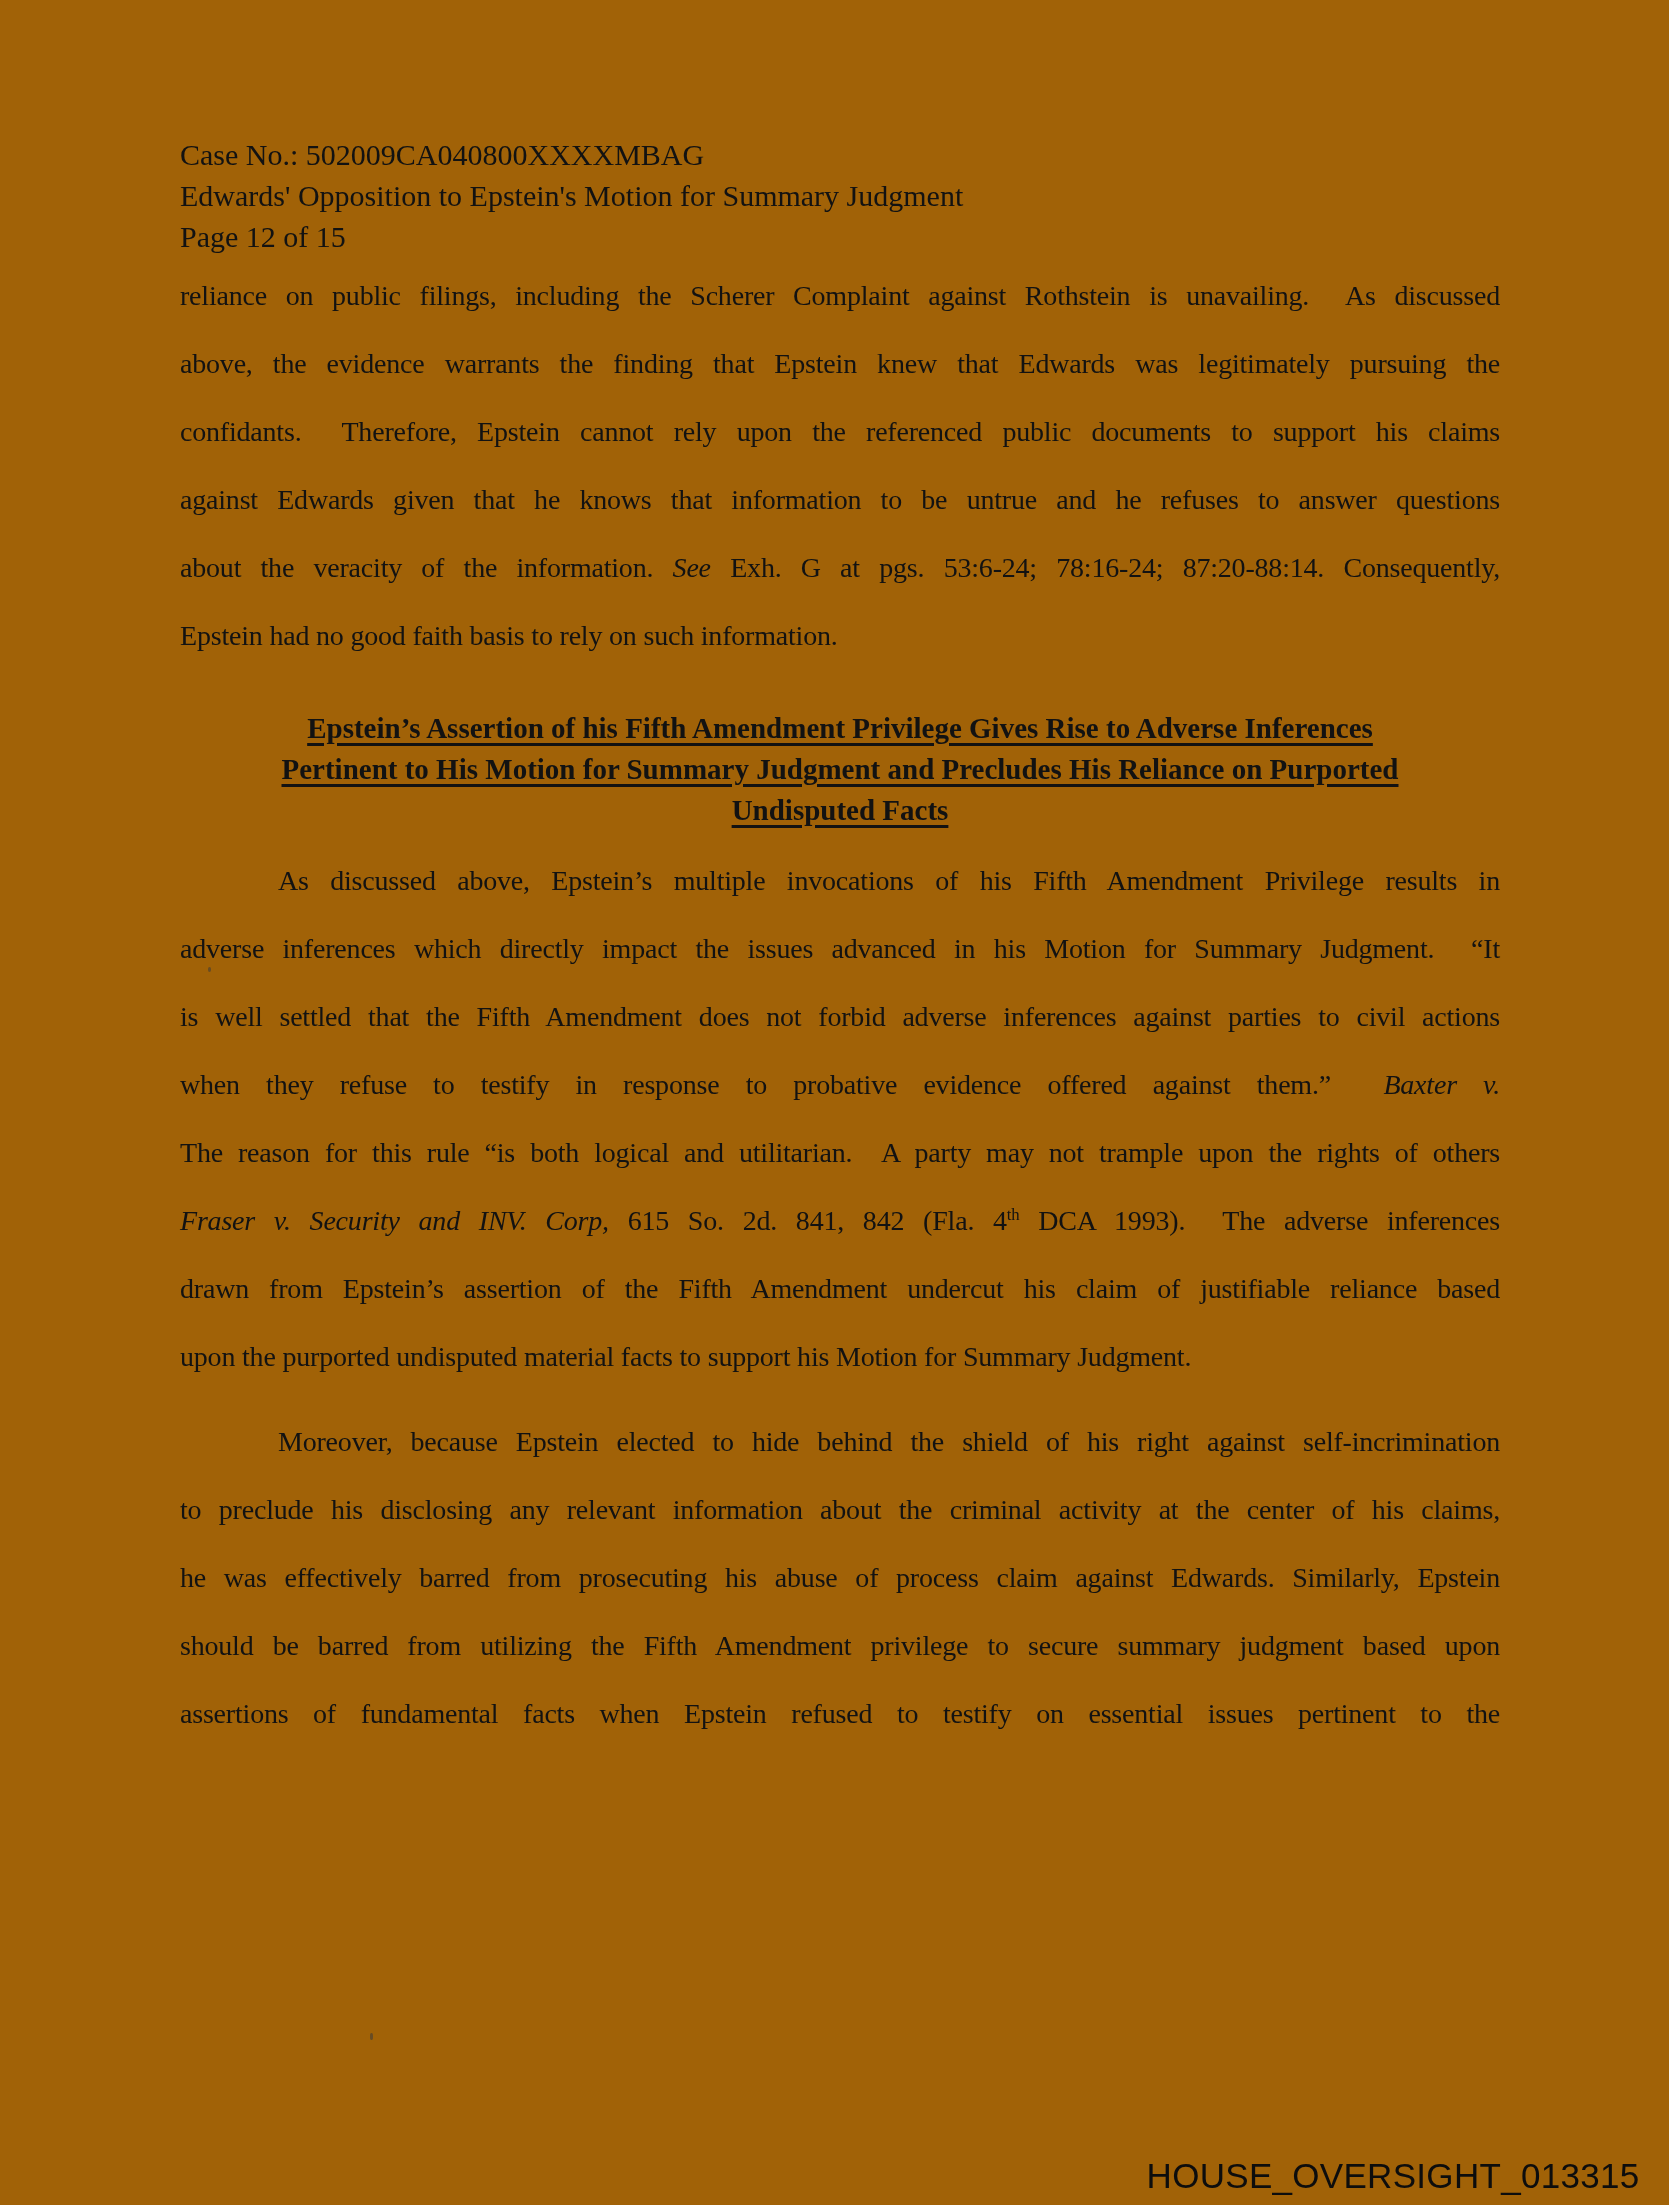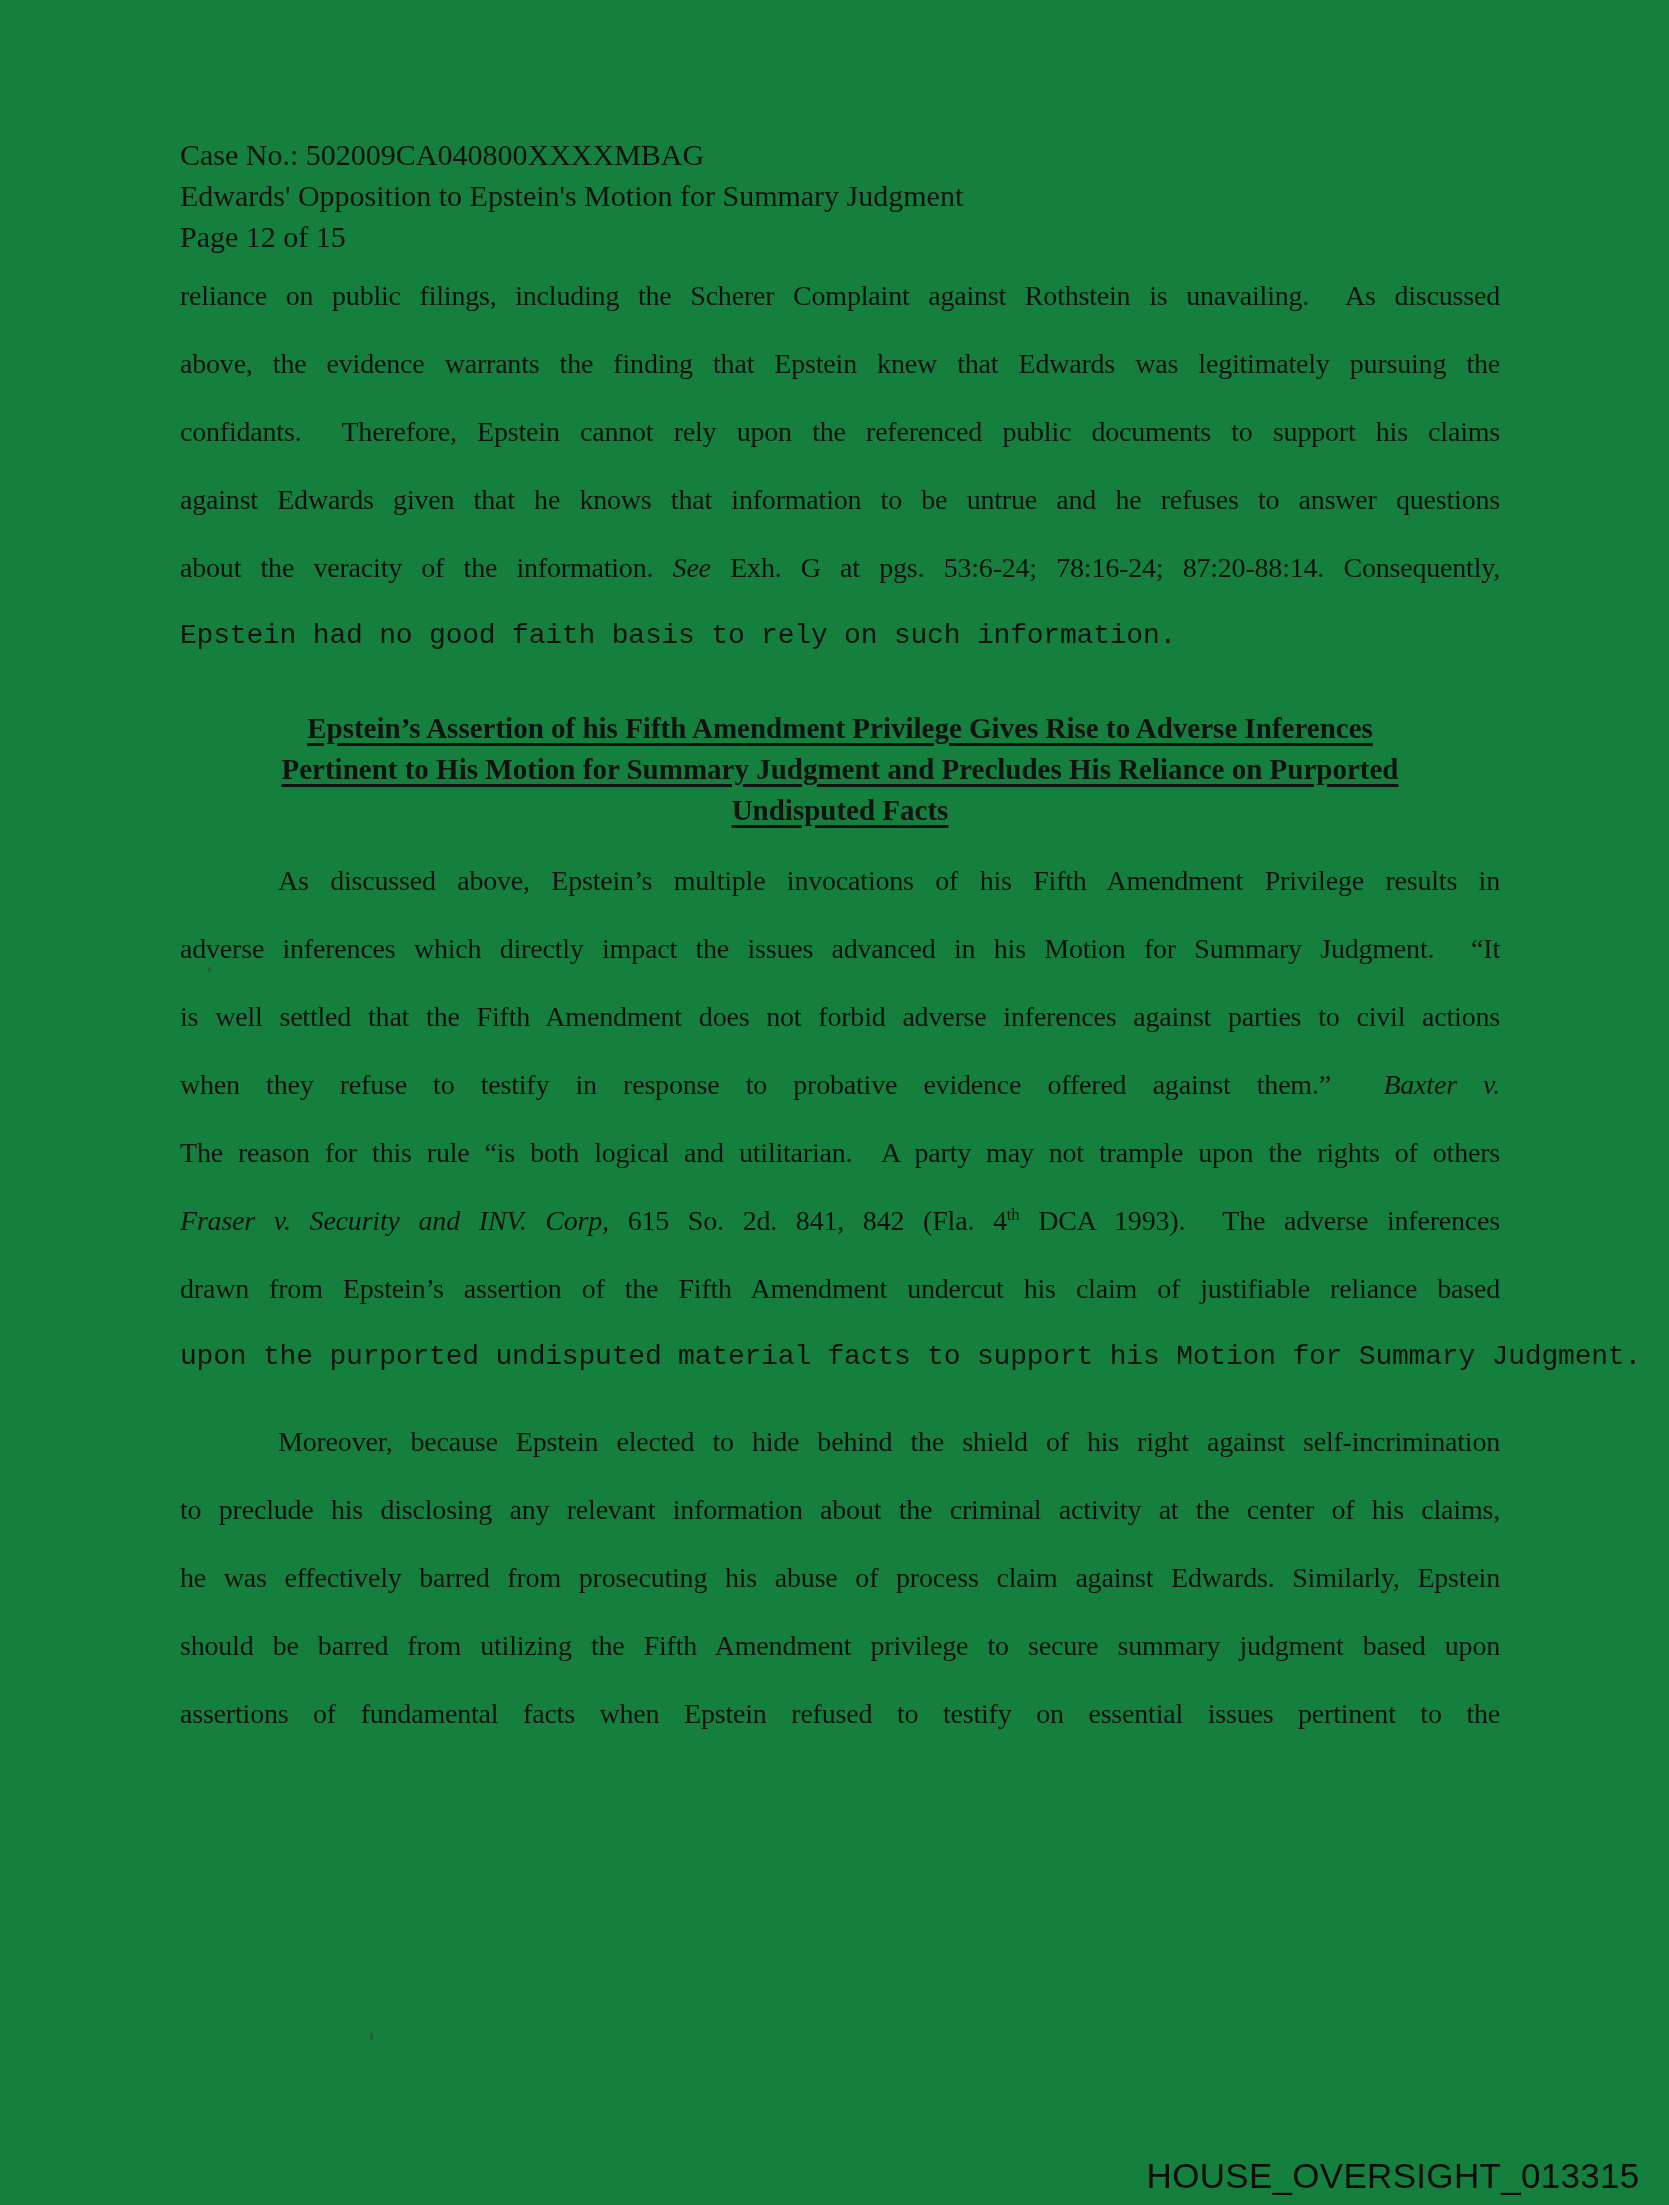--- a/index.html
+++ b/index.html
@@ -4,37 +4,37 @@
 <style>
   html,body { margin:0; padding:0; }
   body {
     width:1669px; height:2205px;
     background:#ffffff;
     position:relative;
     font-family:"Liberation Serif","DejaVu Serif",serif;
     color:#121212;
     overflow:hidden;
   }
-  .page { position:absolute; inset:0; background:#15803d; }
+  .page { position:absolute; inset:0; background:#a16207; }
 
   .doc-header {
     position:absolute; left:180px; top:134px; width:1320px;
     font-size:30px; line-height:41px; white-space:nowrap;
   }
 
   .doc-body {
     position:absolute; left:180px; top:262px; width:1320px;
   }
   .para { margin:0; }
   .line {
     font-size:28px; line-height:68px;
     white-space:nowrap; letter-spacing:-0.2px;
   }
   .line.j { text-align:justify; text-align-last:justify; text-justify:inter-word; }
-  .line.last { text-align:right; text-align-last:left;font-family:Liberation Mono, monospace; }
+  .line.last { text-align:right; text-align-last:left; }
   .line.indent { text-indent:98px; }
   .line i { font-style:italic; }
   .u-word { text-decoration-thickness:2px; text-underline-offset:3.9px; }
   sup.ord { font-size:60%; vertical-align:super; line-height:0; }
 
   .section-heading { margin:38px 0 15.7px 0; text-align:center; font-weight:bold; }
   .h-line { font-size:29px; line-height:41px; white-space:nowrap; }
   .h-line span {
     text-decoration:underline;
     text-decoration-thickness:3.3px;

